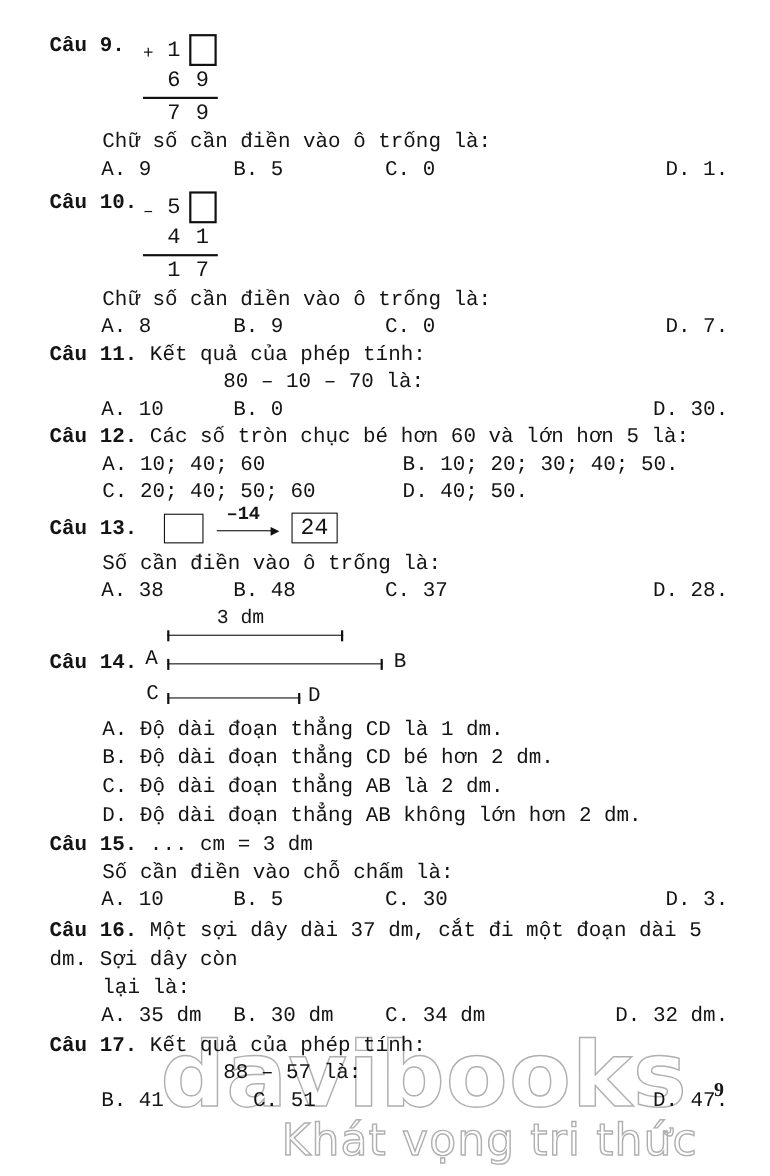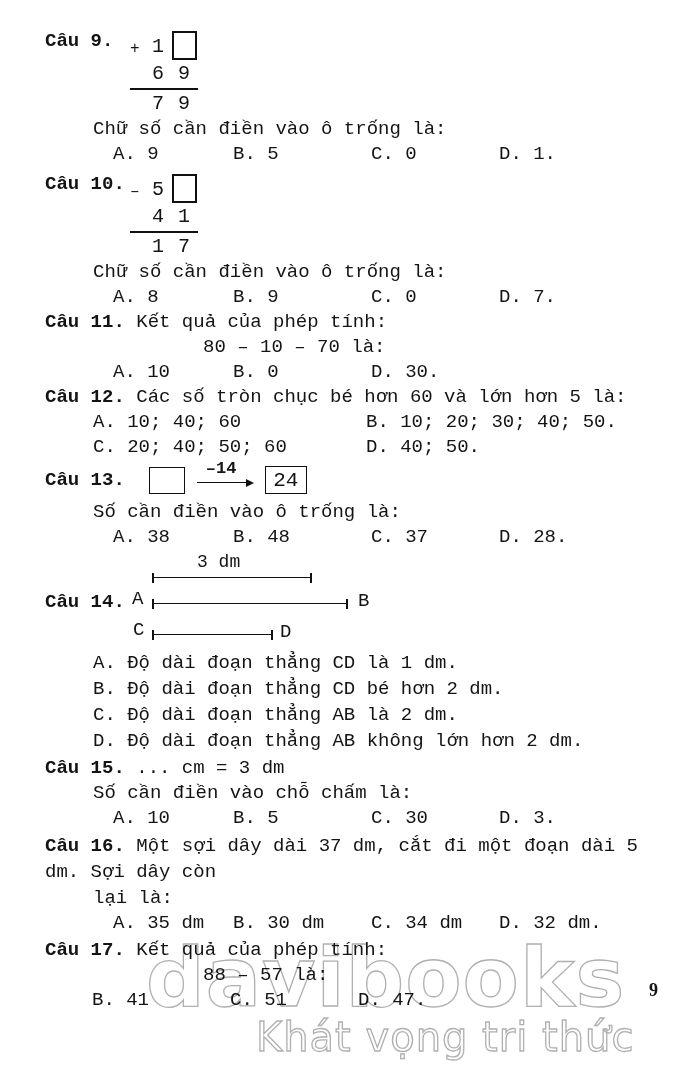--- a/index.html
+++ b/index.html
@@ -8,21 +8,21 @@
     color:#141414; font-family:"Liberation Serif", serif; font-size:19px;
     overflow:hidden;
   }
   .content { position:absolute; inset:0; padding:30px 38px 0 45px; z-index:1;font-family:Liberation Mono, monospace; }
   .qlabel { font-weight:bold; }
   .line { line-height:25px; }
   .line26 { line-height:26px; }
   .indent { margin-left:48px; }
   
   .opts { display:flex; margin-left:47px; line-height:25px; }
-  .c1 { width:120px;margin-left:21px; } .c2 { width:138px; } .c3 { width:128px; } .c4 { flex:1; }
+  .c1 { width:120px; } .c2 { width:138px; } .c3 { width:128px; } .c4 { flex:1;text-align:right; }
   
   .opts2 { display:flex; margin-left:48px; line-height:25px; }
   .ocol1 { width:273px; }
   
   .qrow { display:flex; align-items:flex-start; }
   .qrow .qlabel { width:85px; flex:none; }
   .vmath { width:68px; }
   .vm-r1 { display:flex; align-items:flex-end; height:30px; }
   .vm-op { width:15px; font-size:16px; padding-bottom:2px; }
   .vm-d { width:26px; text-align:center; font-size:20px; line-height:26px; }

